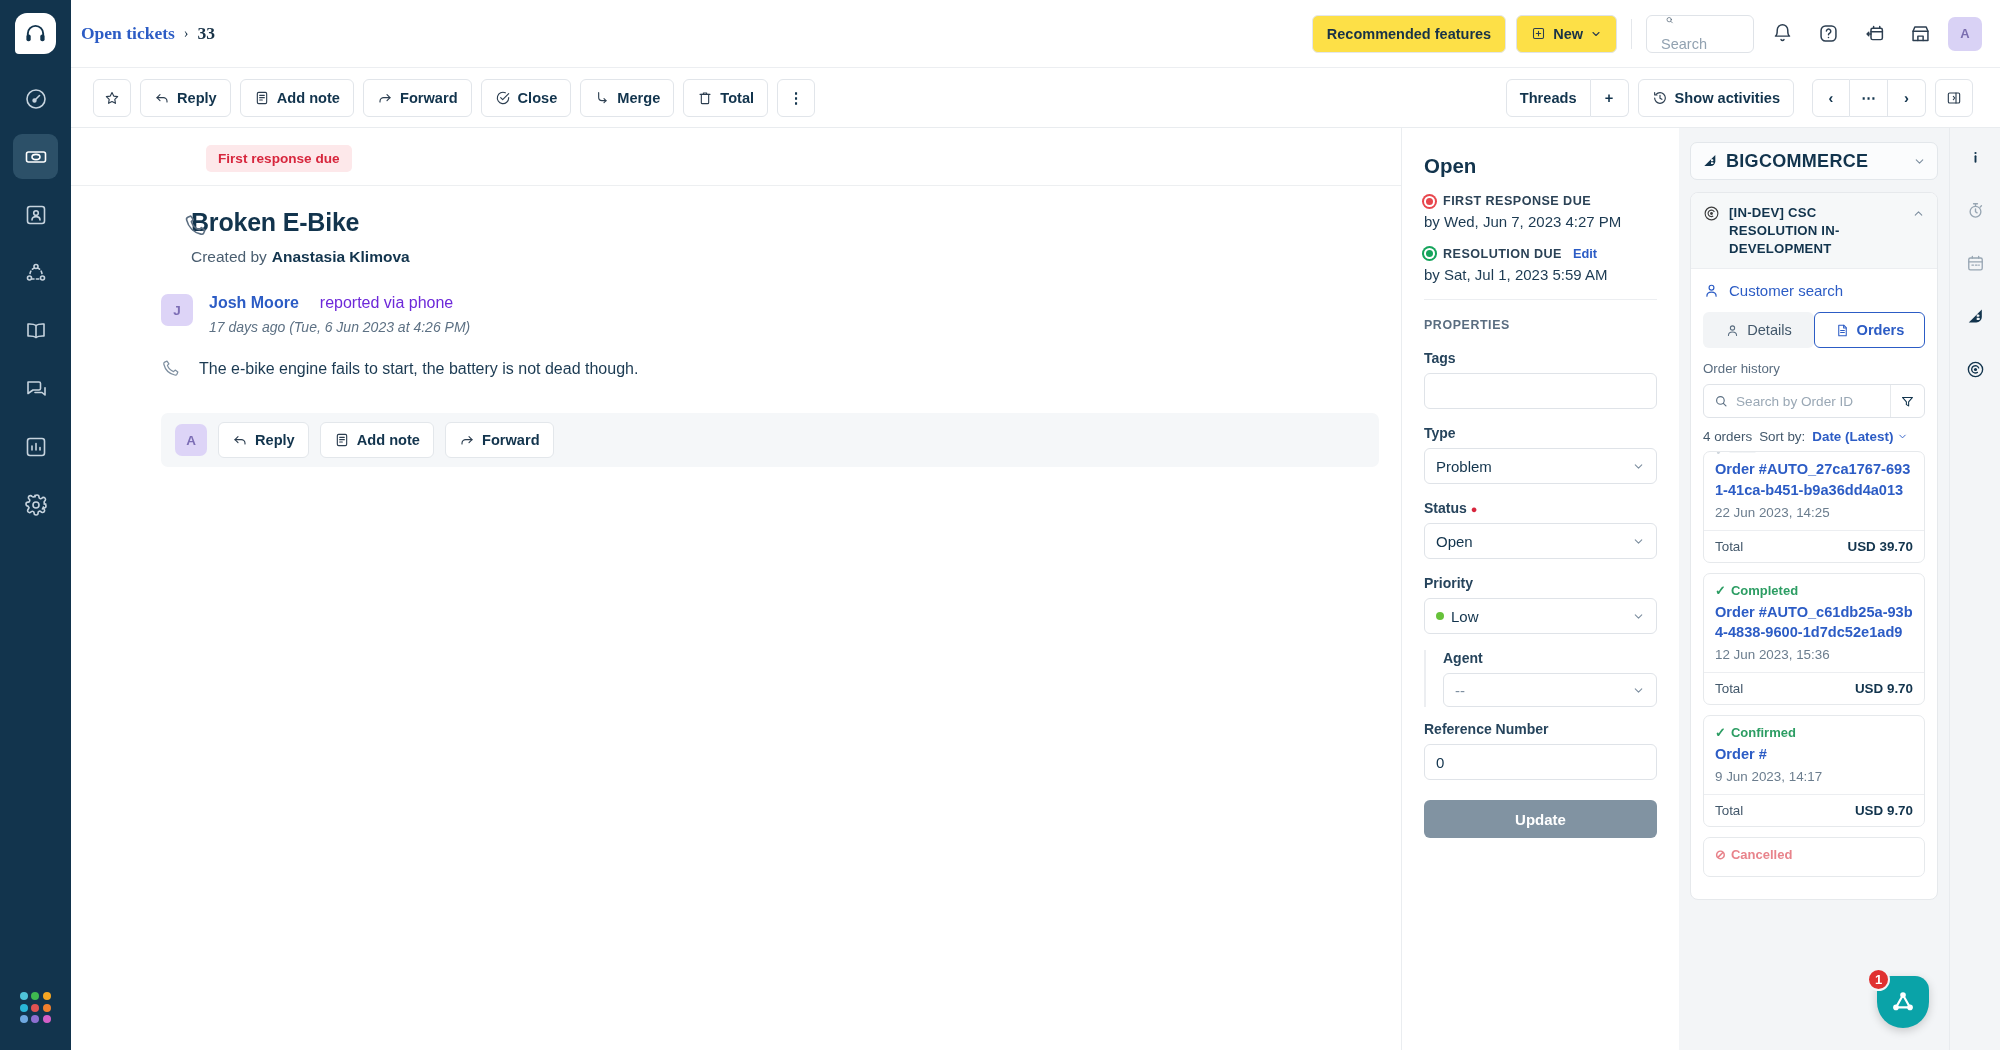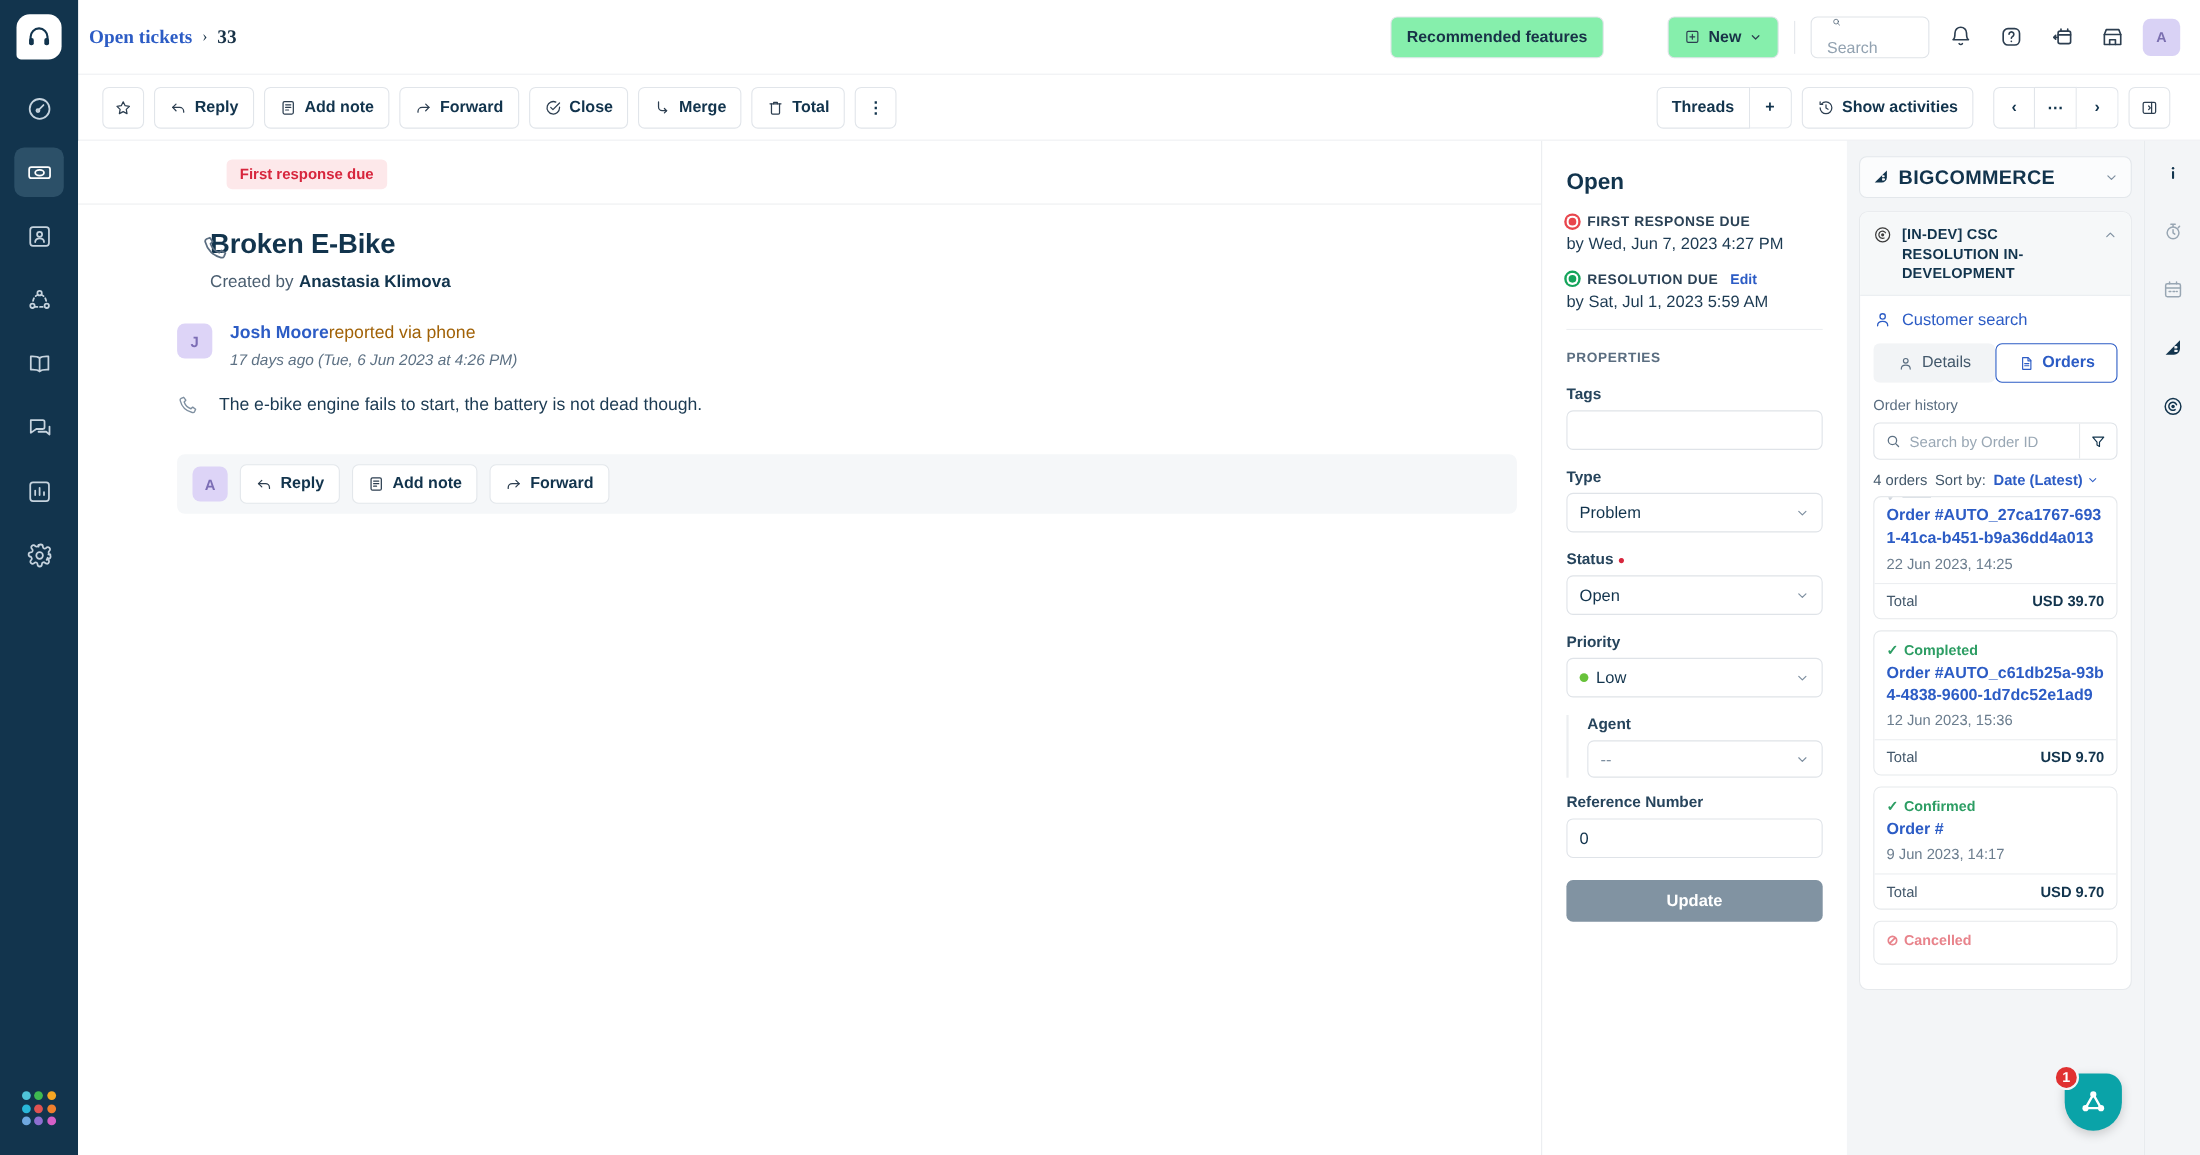--- a/index.html
+++ b/index.html
@@ -52,23 +52,23 @@
     display: flex; align-items: center; padding: 0 18px 0 10px;
     background: #ffffff; border-bottom: 1px solid #eceef1;
   }
   .crumb { display: flex; align-items: center; gap: 9px; font-size: 17.5px; font-family: Liberation Serif, serif; }
   .crumb .lnk { color: #2c5cc5; font-weight: 600; cursor: pointer; }
   .crumb .sep { color: #183247; font-size: 14px; }
   .crumb .cur { color: #183247; font-weight: 700; }
   .topbar-right { margin-left: auto; display: flex; align-items: center; gap: 10px; }
   .btn {
     height: 38px; border: 1px solid #dfe3e8; border-radius: 6px;
-    background: #86efac; color: #183247; font-size: 14.5px; font-weight: 600;
+    background: #fde047; color: #183247; font-size: 14.5px; font-weight: 600;
     padding: 0 14px; display: inline-flex; align-items: center; gap: 7px;
-    cursor: pointer; white-space: nowrap; font-family: inherit; margin-left: 48px;
+    cursor: pointer; white-space: nowrap; font-family: inherit;
   }
   .btn.plain { border-color: #e4e7eb; }
   .vsep { width: 1px; height: 30px; background: #e4e7eb; margin: 0 4px; }
   .searchbox {
     height: 38px; min-width: 108px; border: 1px solid #dfe3e8; border-radius: 6px;
     display: flex; align-items: flex-start; gap: 12px; padding: 0 14px;
     color: #92a2b1; font-size: 14.5px; cursor: pointer; background: #fff; flex-direction: column;
   }
   .iconbtn {
     width: 36px; height: 36px; border-radius: 6px; display: flex;
@@ -124,21 +124,21 @@
   .ticket-sub b { color: #12344d; font-weight: 600; margin-left: 5px; }
 
   .msg { display: flex; padding: 28px 40px 0 90px; gap: 16px; }
   .msg-avatar {
     width: 32px; height: 32px; border-radius: 7px; background: #ddd4f7;
     color: #7c6db5; font-size: 13.5px; font-weight: 600;
     display: flex; align-items: center; justify-content: center; flex: 0 0 32px;
   }
   .msg-head { font-size: 16px; color: #12344d; }
   .msg-head .who { color: #2c5cc5; font-weight: 700; cursor: pointer; }
-  .msg-head .via { margin-left: 0; color: #a16207; }
+  .msg-head .via { margin-left: 21px; color: #6d28d9; }
   .msg-time { margin-top: 7px; font-size: 14px; color: #5d7184; font-style: italic; }
   .msg-body { display: flex; gap: 16px; padding: 22px 40px 0 90px; align-items: flex-start; }
   .msg-body .phico { width: 22px; height: 22px; flex: 0 0 22px; margin-top: 1px; }
   .msg-body .phico svg { width: 20px; height: 20px; stroke: #7e8fa0; fill: none; stroke-width: 1.5; }
   .msg-body p { font-size: 16px; color: #1b3a52; line-height: 1.5; }
 
   .replybar {
     margin: 32px 22px 0 90px; background: #f5f7f9; border-radius: 7px;
     height: 54px; display: flex; align-items: center; padding: 0 14px; gap: 11px;
   }

